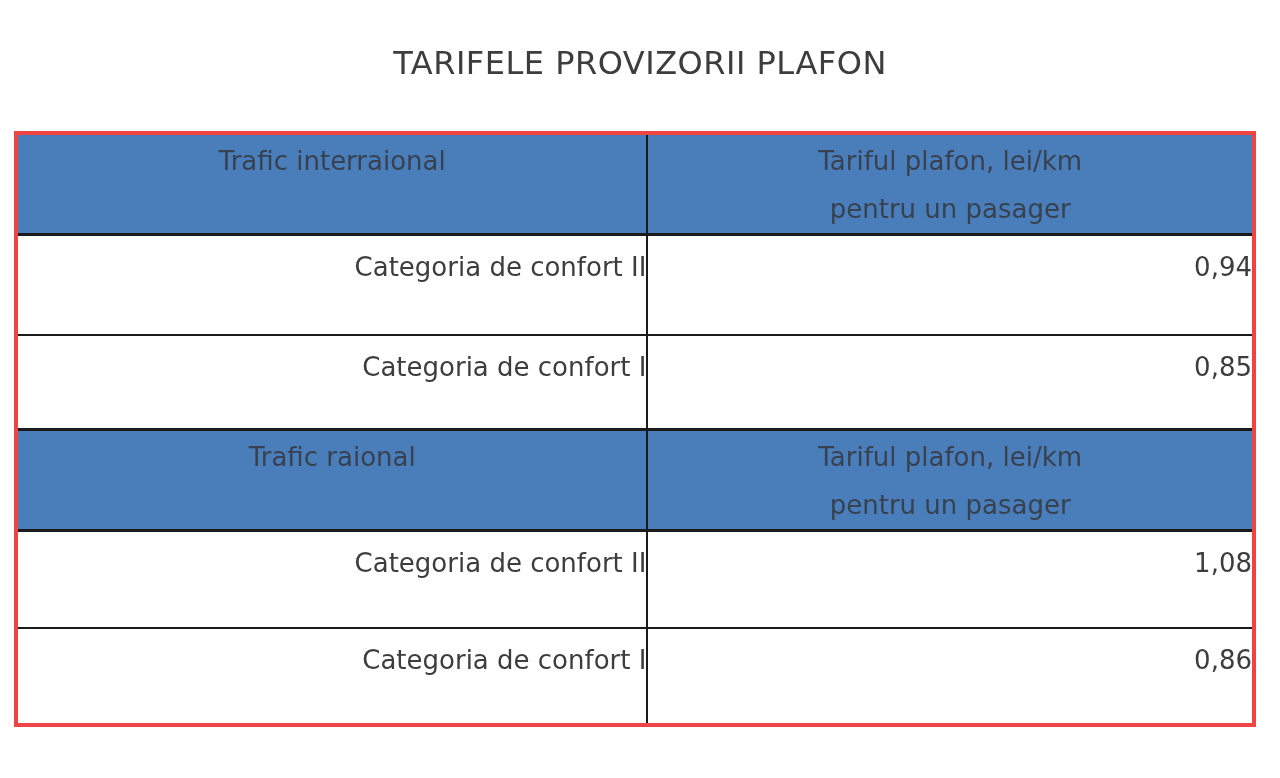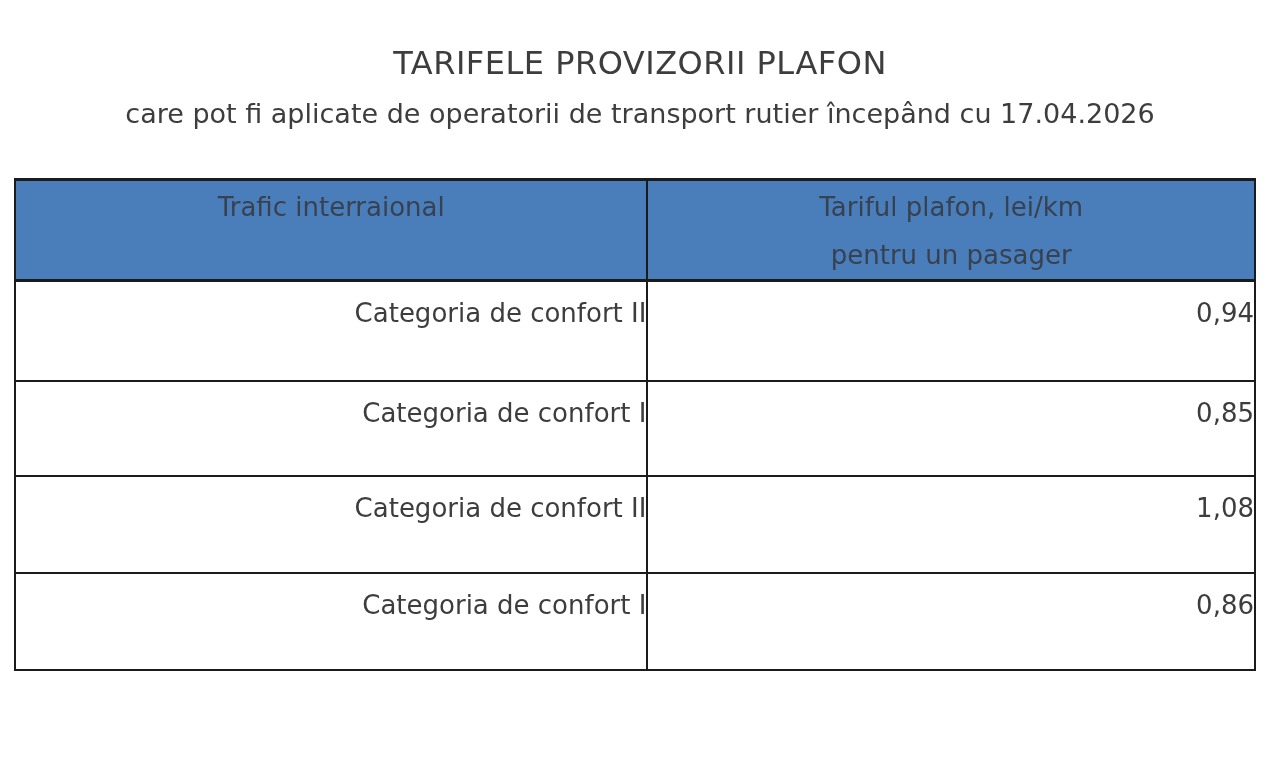--- a/index.html
+++ b/index.html
@@ -54,30 +54,29 @@
     background: #ffffff;
     line-height: 34px;
     padding-top: 14px;
     text-align: right;
   }
   tr.r1 { height: 100px; }
   tr.r2 { height: 95px; }
   tr.h2 { height: 96px; }
   tr.r3 { height: 97px; }
   tr.r4 { height: 97px; }
-  table.tariff-table { border: 2px solid #ef4444; padding-left: 40px; }
+  table.tariff-table { border: 4px solid #ef4444; padding-left: 40px; }
 </style>
 </head>
 <body>
 
 <div class="page">
 
   <div class="title">TARIFELE PROVIZORII PLAFON</div>
 
-  <div class="subtitle">care pot fi aplicate de operatorii de transport rutier începând cu 17.04.2026</div>
 
   <table class="tariff-table">
     <colgroup>
       <col class="c1">
       <col class="c2">
     </colgroup>
 
     <tbody>
         <tr class="head-row h1">
       <td>
@@ -99,20 +98,29 @@
     </tr>
     <tr class="data-row r2">
       <td>
         <div>Categoria de confort I</div>
       </td>
       <td>
         <div>0,85</div>
       </td>
     </tr>
 
+    <tr class="head-row h2">
+      <td>
+        <div>Trafic raional</div>
+      </td>
+      <td>
+        <div>Tariful plafon, lei/km</div>
+        <div>pentru un pasager</div>
+      </td>
+    </tr>
 
     <tr class="data-row r3">
       <td>
         <div>Categoria de confort II</div>
       </td>
       <td>
         <div>1,08</div>
       </td>
     </tr>
     <tr class="data-row r4">

